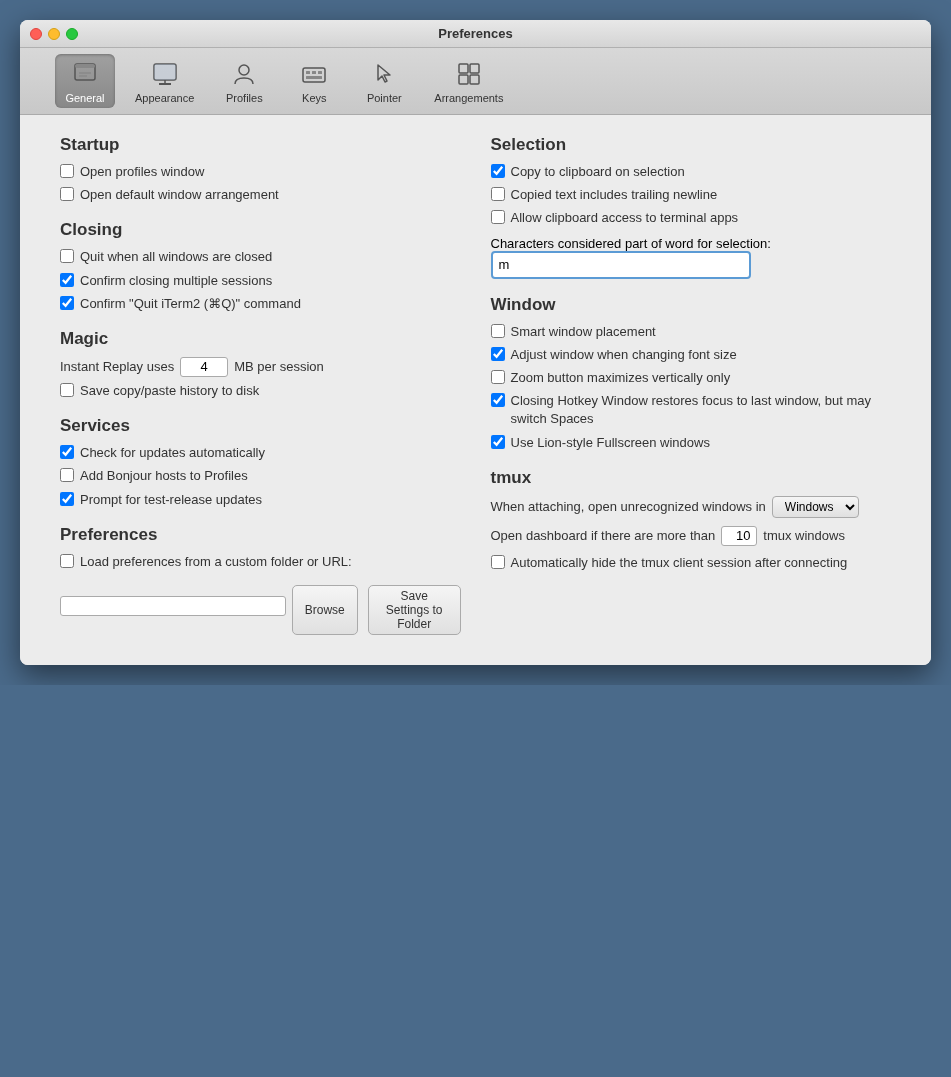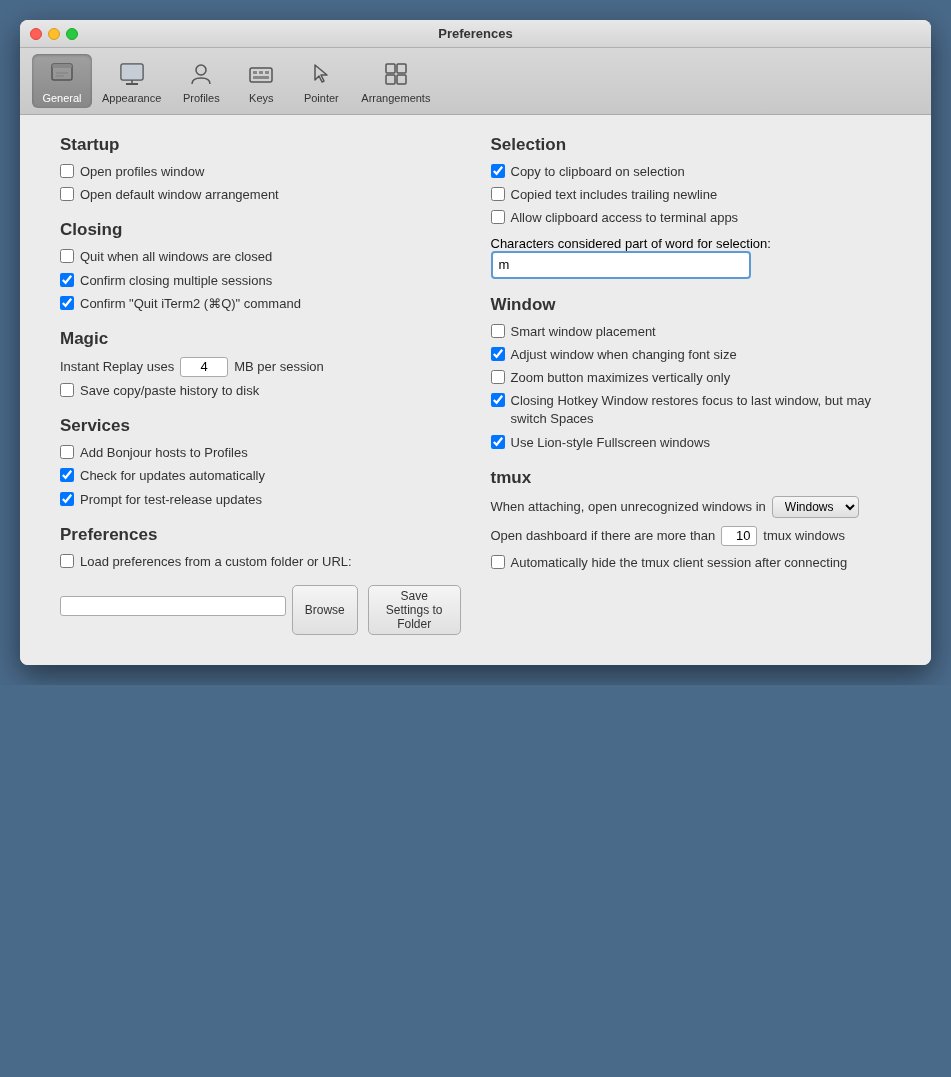--- a/index.html
+++ b/index.html
@@ -46,21 +46,22 @@
       cursor: pointer;
     }
     .tl-close { background: #ff5f57; border: 1px solid #e0443e; }
     .tl-minimize { background: #febc2e; border: 1px solid #d4a017; }
     .tl-maximize { background: #28c840; border: 1px solid #1aab29; }
 
     .toolbar {
       background: linear-gradient(to bottom, #d8d8d8, #c8c8c8);
       border-bottom: 1px solid #aaa;
       display: flex;
-      padding: 6px 12px;
+      padding: 6px 35px;
+      gap: 10px;
       align-items: center;
       text-align: right;
     }
     .toolbar-item {
       display: flex;
       flex-direction: column;
       align-items: center;
       padding: 4px 10px;
       border-radius: 6px;
       cursor: pointer;
@@ -333,26 +334,26 @@
         <input type="text" class="inline-input" value="4" style="">
         <label>MB per session</label>
       </div>
       <div class="checkbox-row">
         <input type="checkbox" id="save_copy" style="">
         <label for="save_copy">Save copy/paste history to disk</label>
       </div>
 
       <div class="section-title">Services</div>
       <div class="checkbox-row">
+        <input type="checkbox" id="check_updates" checked="" style="">
+        <label for="check_updates">Check for updates automatically</label>
+      </div>
+      <div class="checkbox-row">
         <input type="checkbox" id="add_bonjour" style="">
         <label for="add_bonjour">Add Bonjour hosts to Profiles</label>
-      </div>
-      <div class="checkbox-row">
-        <input type="checkbox" id="check_updates" checked="" style="">
-        <label for="check_updates">Check for updates automatically</label>
       </div>
       <div class="checkbox-row">
         <input type="checkbox" id="prompt_test" checked="" style="">
         <label for="prompt_test">Prompt for test-release updates</label>
       </div>
 
       <div class="section-title">Preferences</div>
       <div class="checkbox-row">
         <input type="checkbox" id="load_custom" style="">
         <label for="load_custom">Load preferences from a custom folder or URL:</label>

